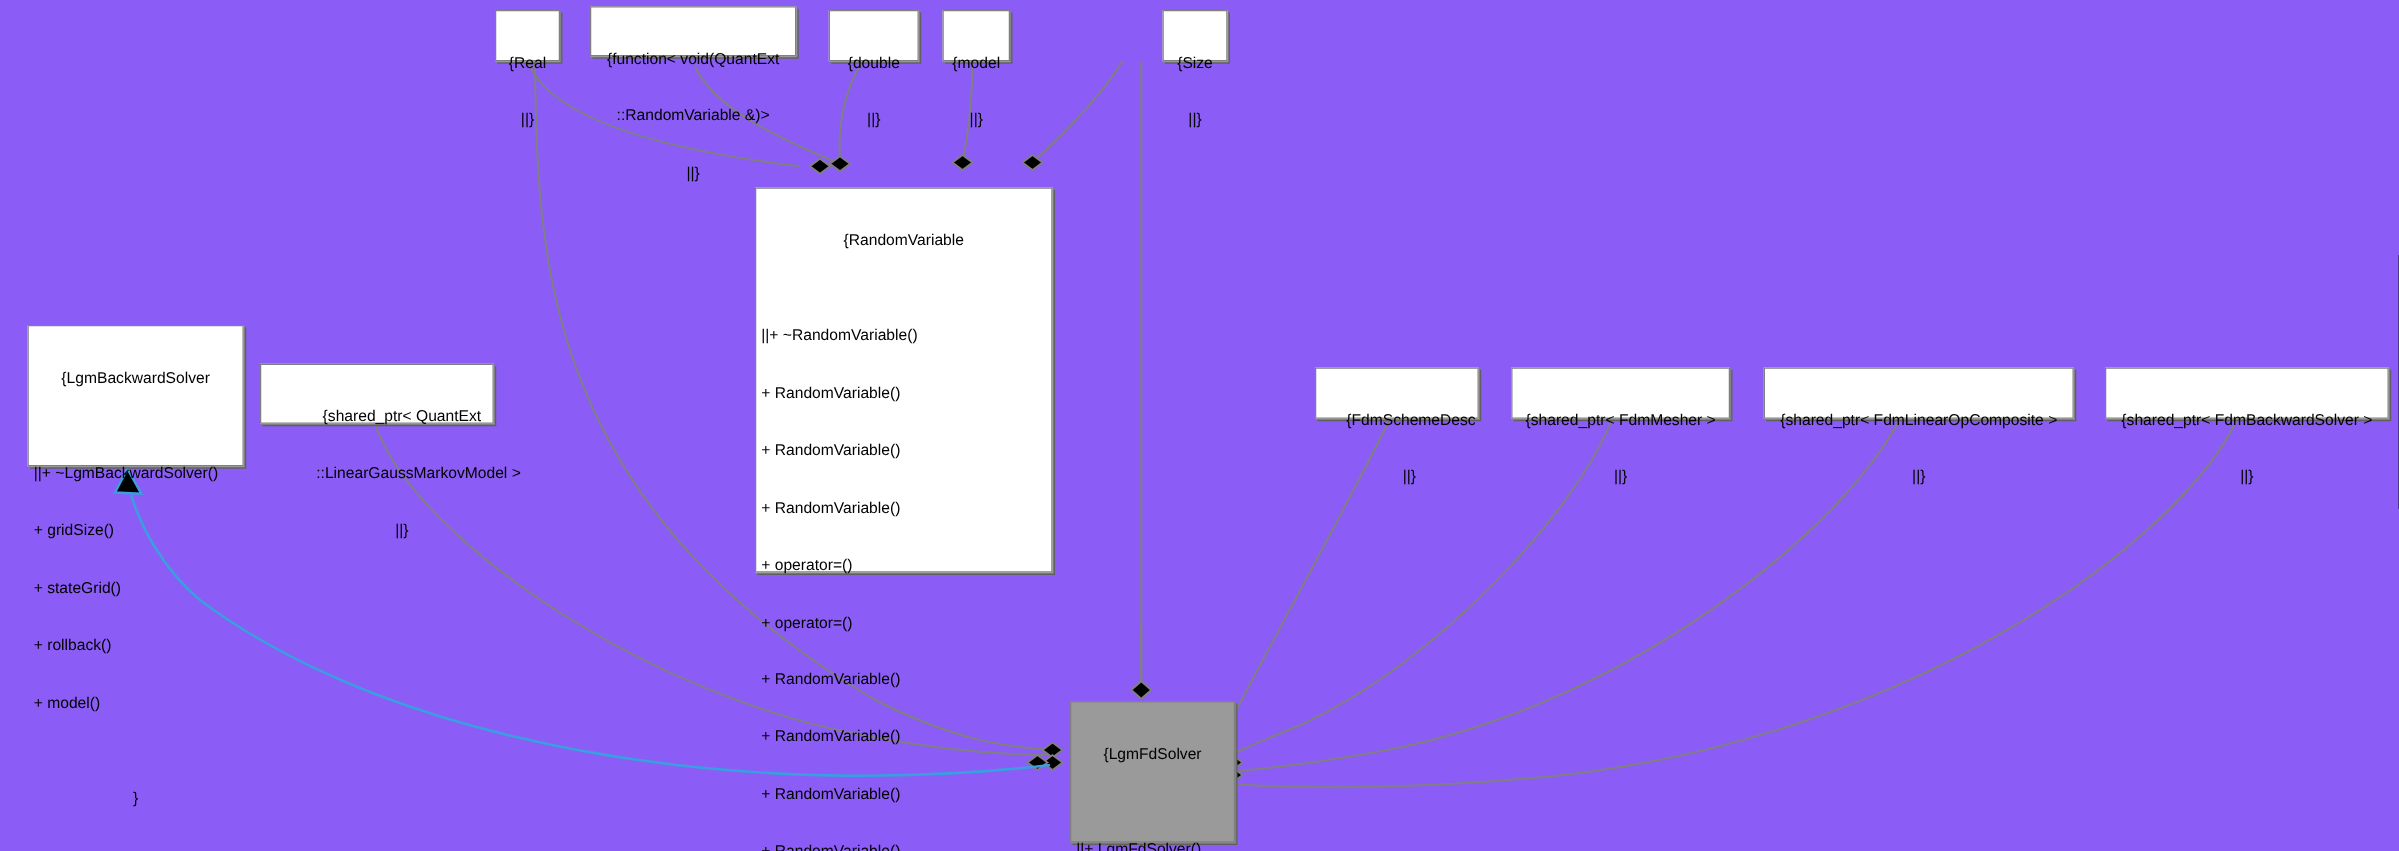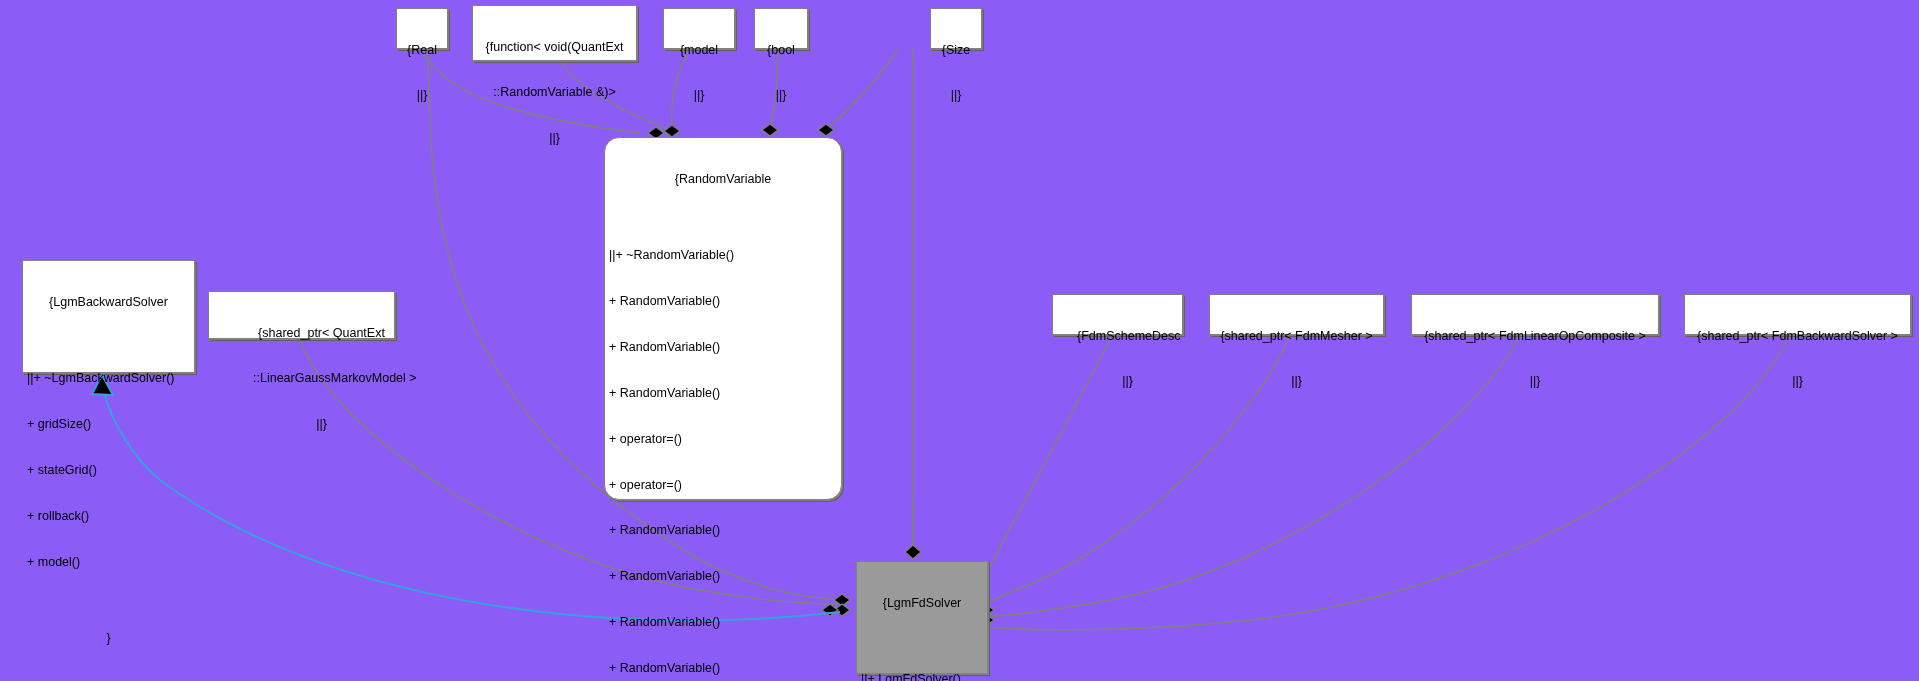--- a/index.html
+++ b/index.html
@@ -108,33 +108,33 @@
 
     <path d="M 840,612 C 600,640 320,600 160,480 C 130,455 112,420 105,396" fill="none" stroke="#3a9ee0" stroke-width="2.1"></path>
     <polygon points="102,375 113,395 92,394" fill="#000000" stroke="#3a9ee0" stroke-width="2"></polygon>
   </svg>
 
   <div class="node" style="left:396px; top:8px; width:52px; height:41px;">
     <span class="title">{Real</span>
     <span class="closer">||}</span>
   </div>
 
-  <div class="node" style="left:472px; top:5px; width:165px; height:56px;">
+  <div class="node" style="left:472px; top:5px; width:165px; height:40px;">
     <span class="title">{function&lt; void(QuantExt</span>
     <span class="title">::RandomVariable &amp;)&gt;</span>
     <span class="closer">||}</span>
   </div>
 
   <div class="node" style="left:663px; top:8px; width:72px; height:41px;">
+    <span class="title">{double</span>
+    <span class="closer">||}</span>
+  </div>
+
+  <div class="node" style="left:754px; top:8px; width:54px; height:41px;">
     <span class="title">{model</span>
-    <span class="closer">||}</span>
-  </div>
-
-  <div class="node" style="left:754px; top:8px; width:54px; height:41px;">
-    <span class="title">{bool</span>
     <span class="closer">||}</span>
   </div>
 
   <div class="node" style="left:886px; top:8px; width:52px; height:41px;margin-left:44px;">
     <span class="title">{Size</span>
     <span class="closer">||}</span>
   </div>
 
   <div class="node" style="left:22px; top:260px; width:173px; height:113px;">
     <span class="title">{LgmBackwardSolver</span>
@@ -147,21 +147,21 @@
     </span>
     <span class="closer">}</span>
   </div>
 
   <div class="node" style="left:208px; top:291px; width:187px; height:48px;padding-left:44px;">
     <span class="title">{shared_ptr&lt; QuantExt</span>
     <span class="title">::LinearGaussMarkovModel &gt;</span>
     <span class="closer">||}</span>
   </div>
 
-  <div class="node" style="left:604px; top:137px; width:238px; height:363px;border-radius:15px;">
+  <div class="node" style="left:604px; top:150px; width:238px; height:308px;">
     <span class="title">{RandomVariable</span>
     <span class="members">
       <span class="m">||+ ~RandomVariable()</span>
       <span class="m">+ RandomVariable()</span>
       <span class="m">+ RandomVariable()</span>
       <span class="m">+ RandomVariable()</span>
       <span class="m">+ operator=()</span>
       <span class="m">+ operator=()</span>
       <span class="m">+ RandomVariable()</span>
       <span class="m">+ RandomVariable()</span>

